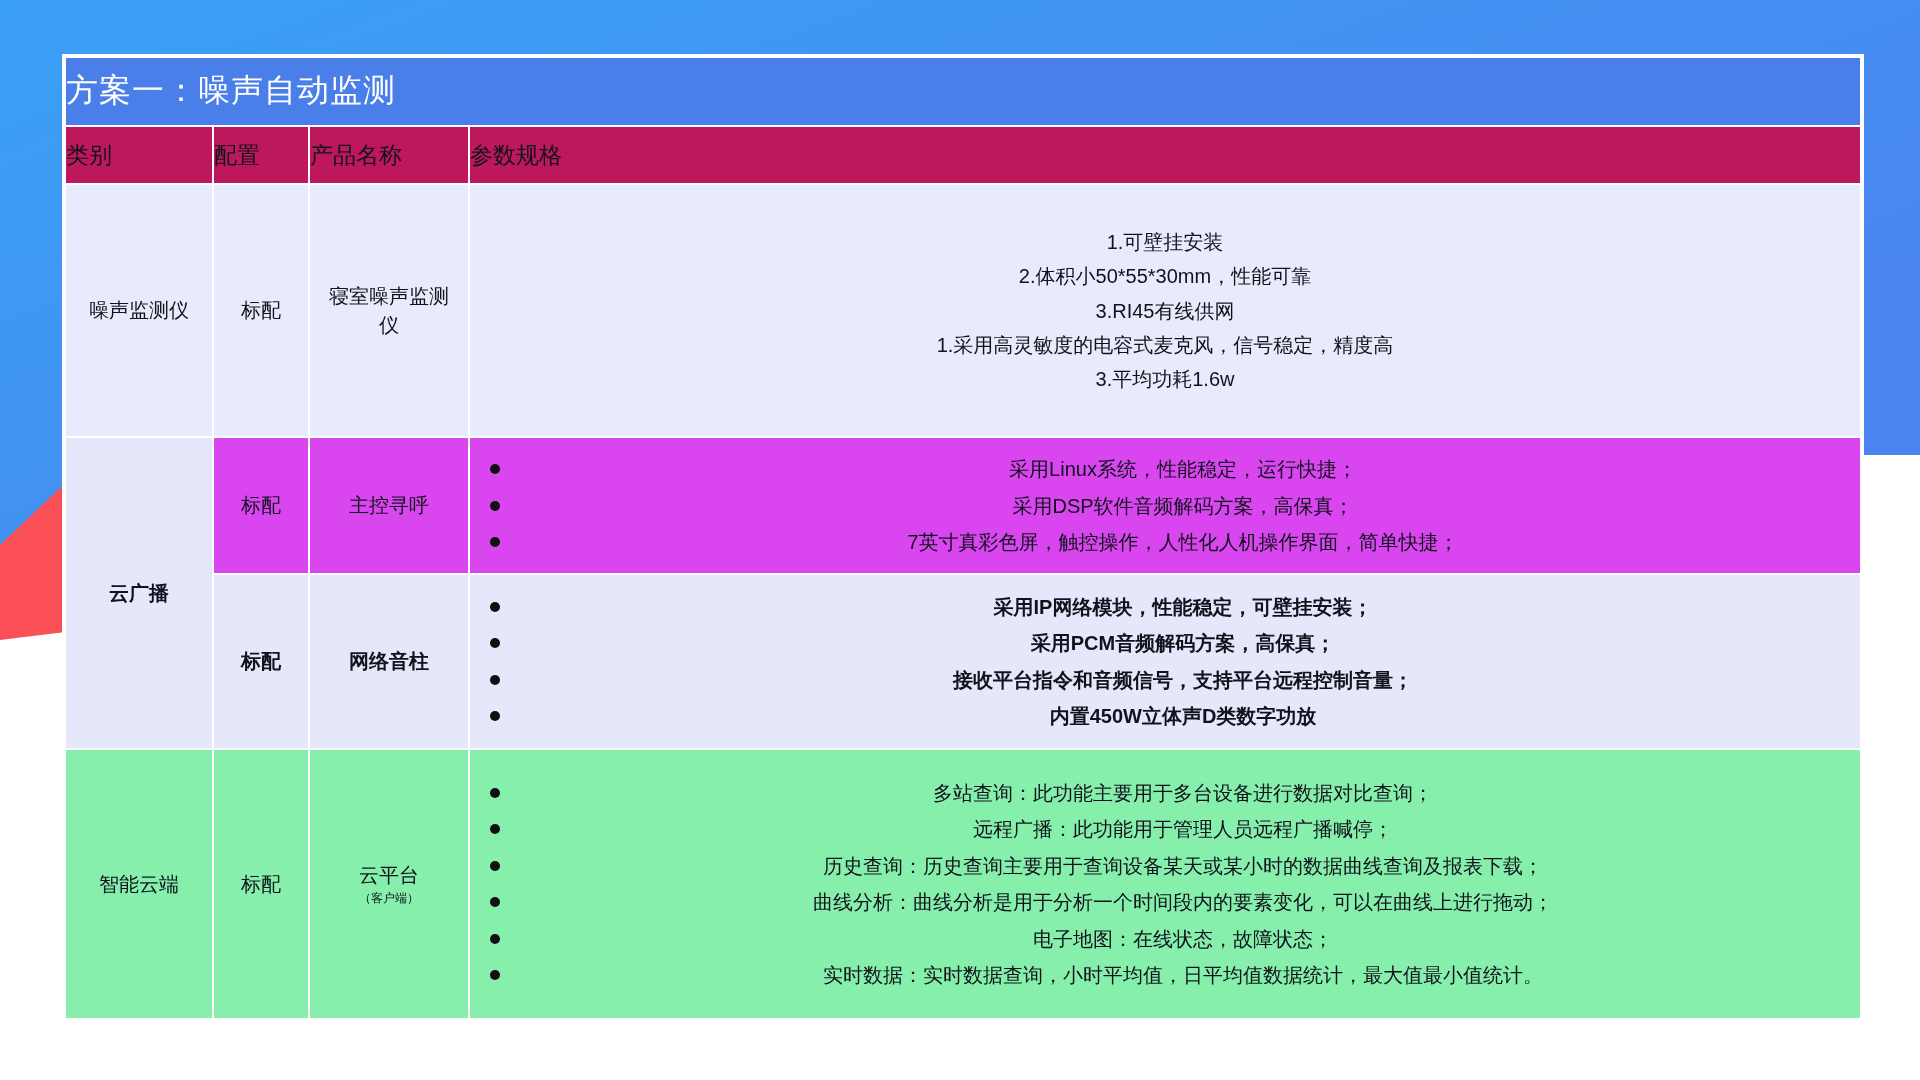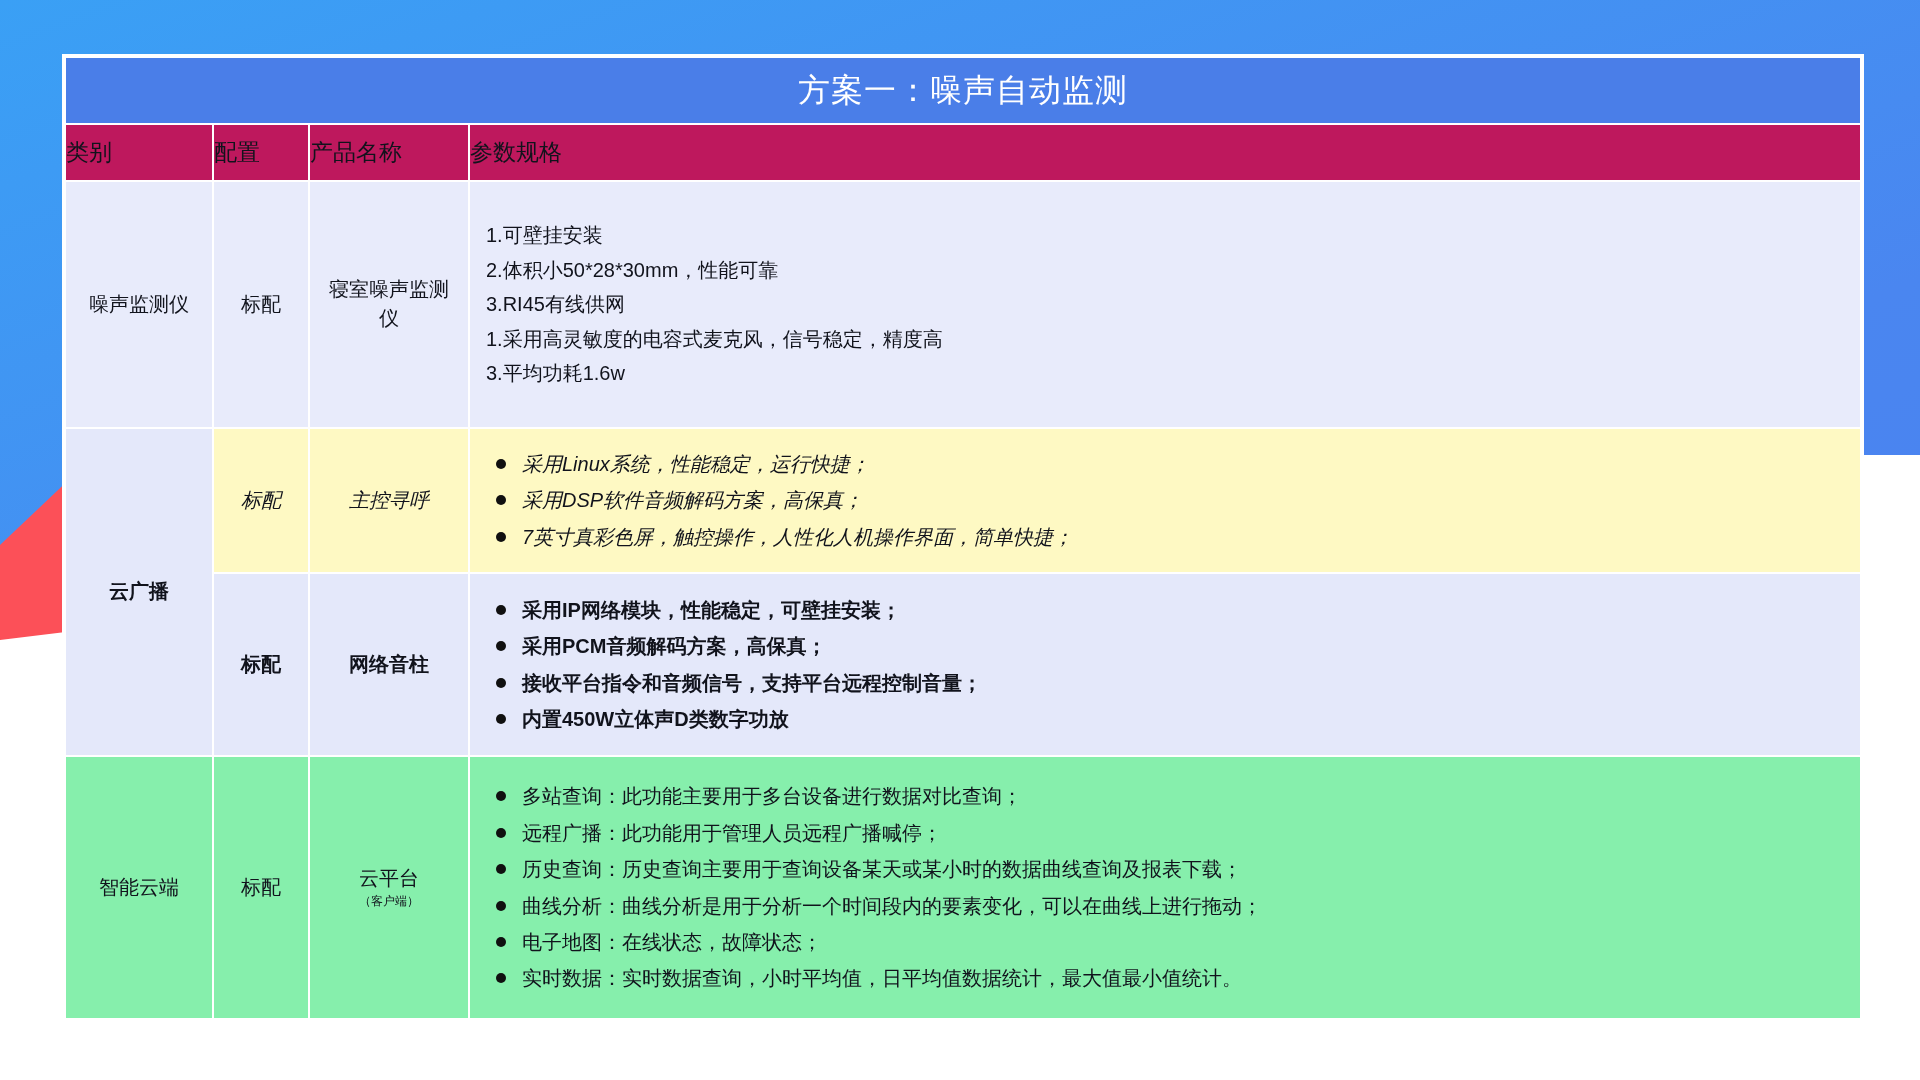--- a/index.html
+++ b/index.html
@@ -30,42 +30,42 @@
   }
   table.spec{
     width:100%;height:100%;border-collapse:collapse;table-layout:fixed;
   }
   table.spec td,table.spec th{
     border:2px solid #ffffff;box-sizing:border-box;vertical-align:middle;
     padding:0;
   }
   
   .title-cell{
-    background:#4a7ee8;color:#ffffff;text-align:center;
+    background:#4a7ee8;color:#ffffff;
     font-size:32px;height:66px;font-weight:400;letter-spacing:1px;
   }
   
   .hdr{
     background:#be185d;color:#11131c;font-size:23px;font-weight:400;
     height:56px;text-align:left;padding-left:16px;
   }
   
   .c-cat,.c-cfg,.c-prod{
     text-align:center;font-size:20px;color:#11131c;line-height:1.45;
   }
   .c-spec{
     text-align:left;font-size:20px;color:#11131c;padding:10px 8px 10px 14px;
     line-height:1.62;
   }
   .shade-a{background:#e8ebfb;}
-  .shade-b{background:#fef9c3;font-style:italic;}
+  .shade-b{background:#d946ef;}
   .shade-c{background:#e4e8fa;font-weight:bold;}
   .shade-d{background:#86efac;}
   
-  ul.numlist,ul.bullets{margin:16px;padding:0;list-style:none;}
+  ul.numlist,ul.bullets{margin:10px;padding:0;list-style:none;text-align:center;}
   ul.numlist li{padding:1px 0;white-space:nowrap;}
   ul.bullets li{
     position:relative;padding:2px 0 2px 36px;white-space:nowrap;
   }
   ul.bullets li:before{
     content:"";position:absolute;left:10px;top:13px;
     width:10px;height:10px;border-radius:50%;background:#101010;
   }
   .prod-sub{display:block;font-size:12px;}
 </style>
@@ -100,21 +100,21 @@
       <tr style="height:242px">
         <td class="c-cat shade-a">噪声监测仪</td>
         <td class="c-cfg shade-a">标配</td>
         <td class="c-prod shade-a">
           <span>寝室噪声监测</span><br>
           <span>仪</span>
         </td>
         <td class="c-spec shade-a">
           <ul class="numlist">
             <li>1.可壁挂安装</li>
-            <li>2.体积小50*28*30mm，性能可靠</li>
+            <li>2.体积小50*55*30mm，性能可靠</li>
             <li>3.RI45有线供网</li>
             <li>1.采用高灵敏度的电容式麦克风，信号稳定，精度高</li>
             <li>3.平均功耗1.6w</li>
           </ul>
         </td>
       </tr>
 
       <tr style="height:108px">
         <td class="c-cat shade-c" rowspan="2">云广播</td>
         <td class="c-cfg shade-b">标配</td>

